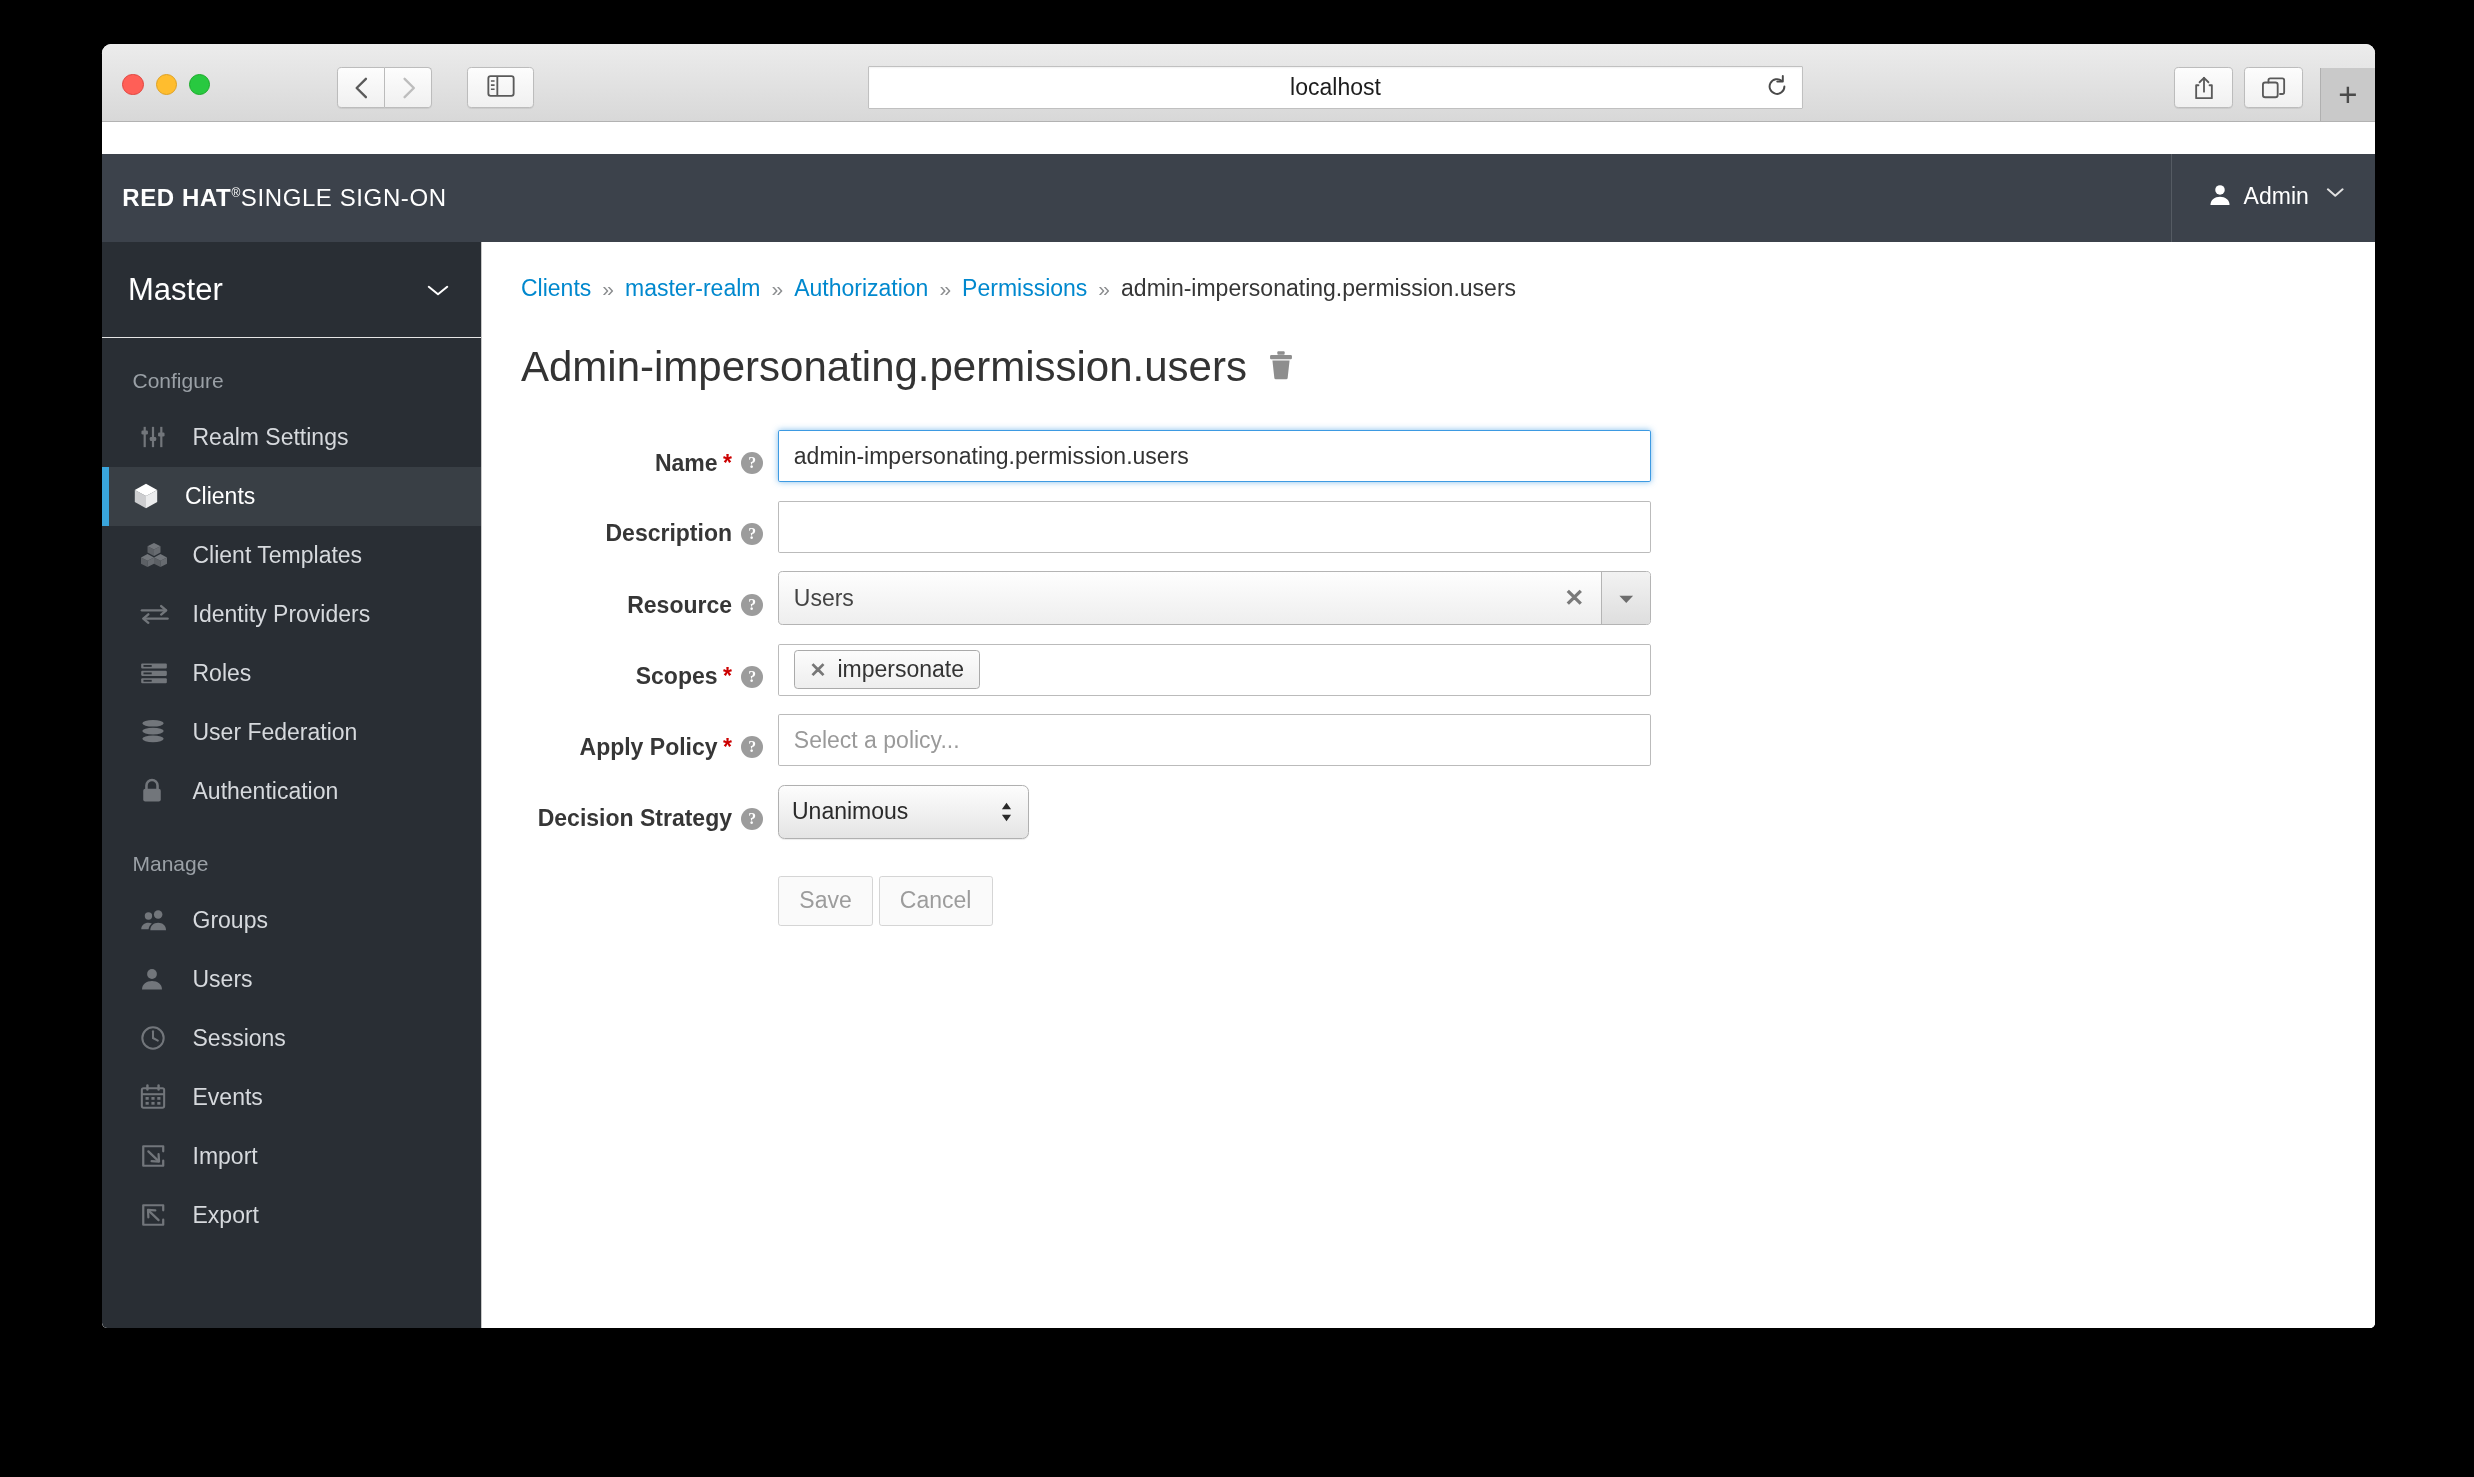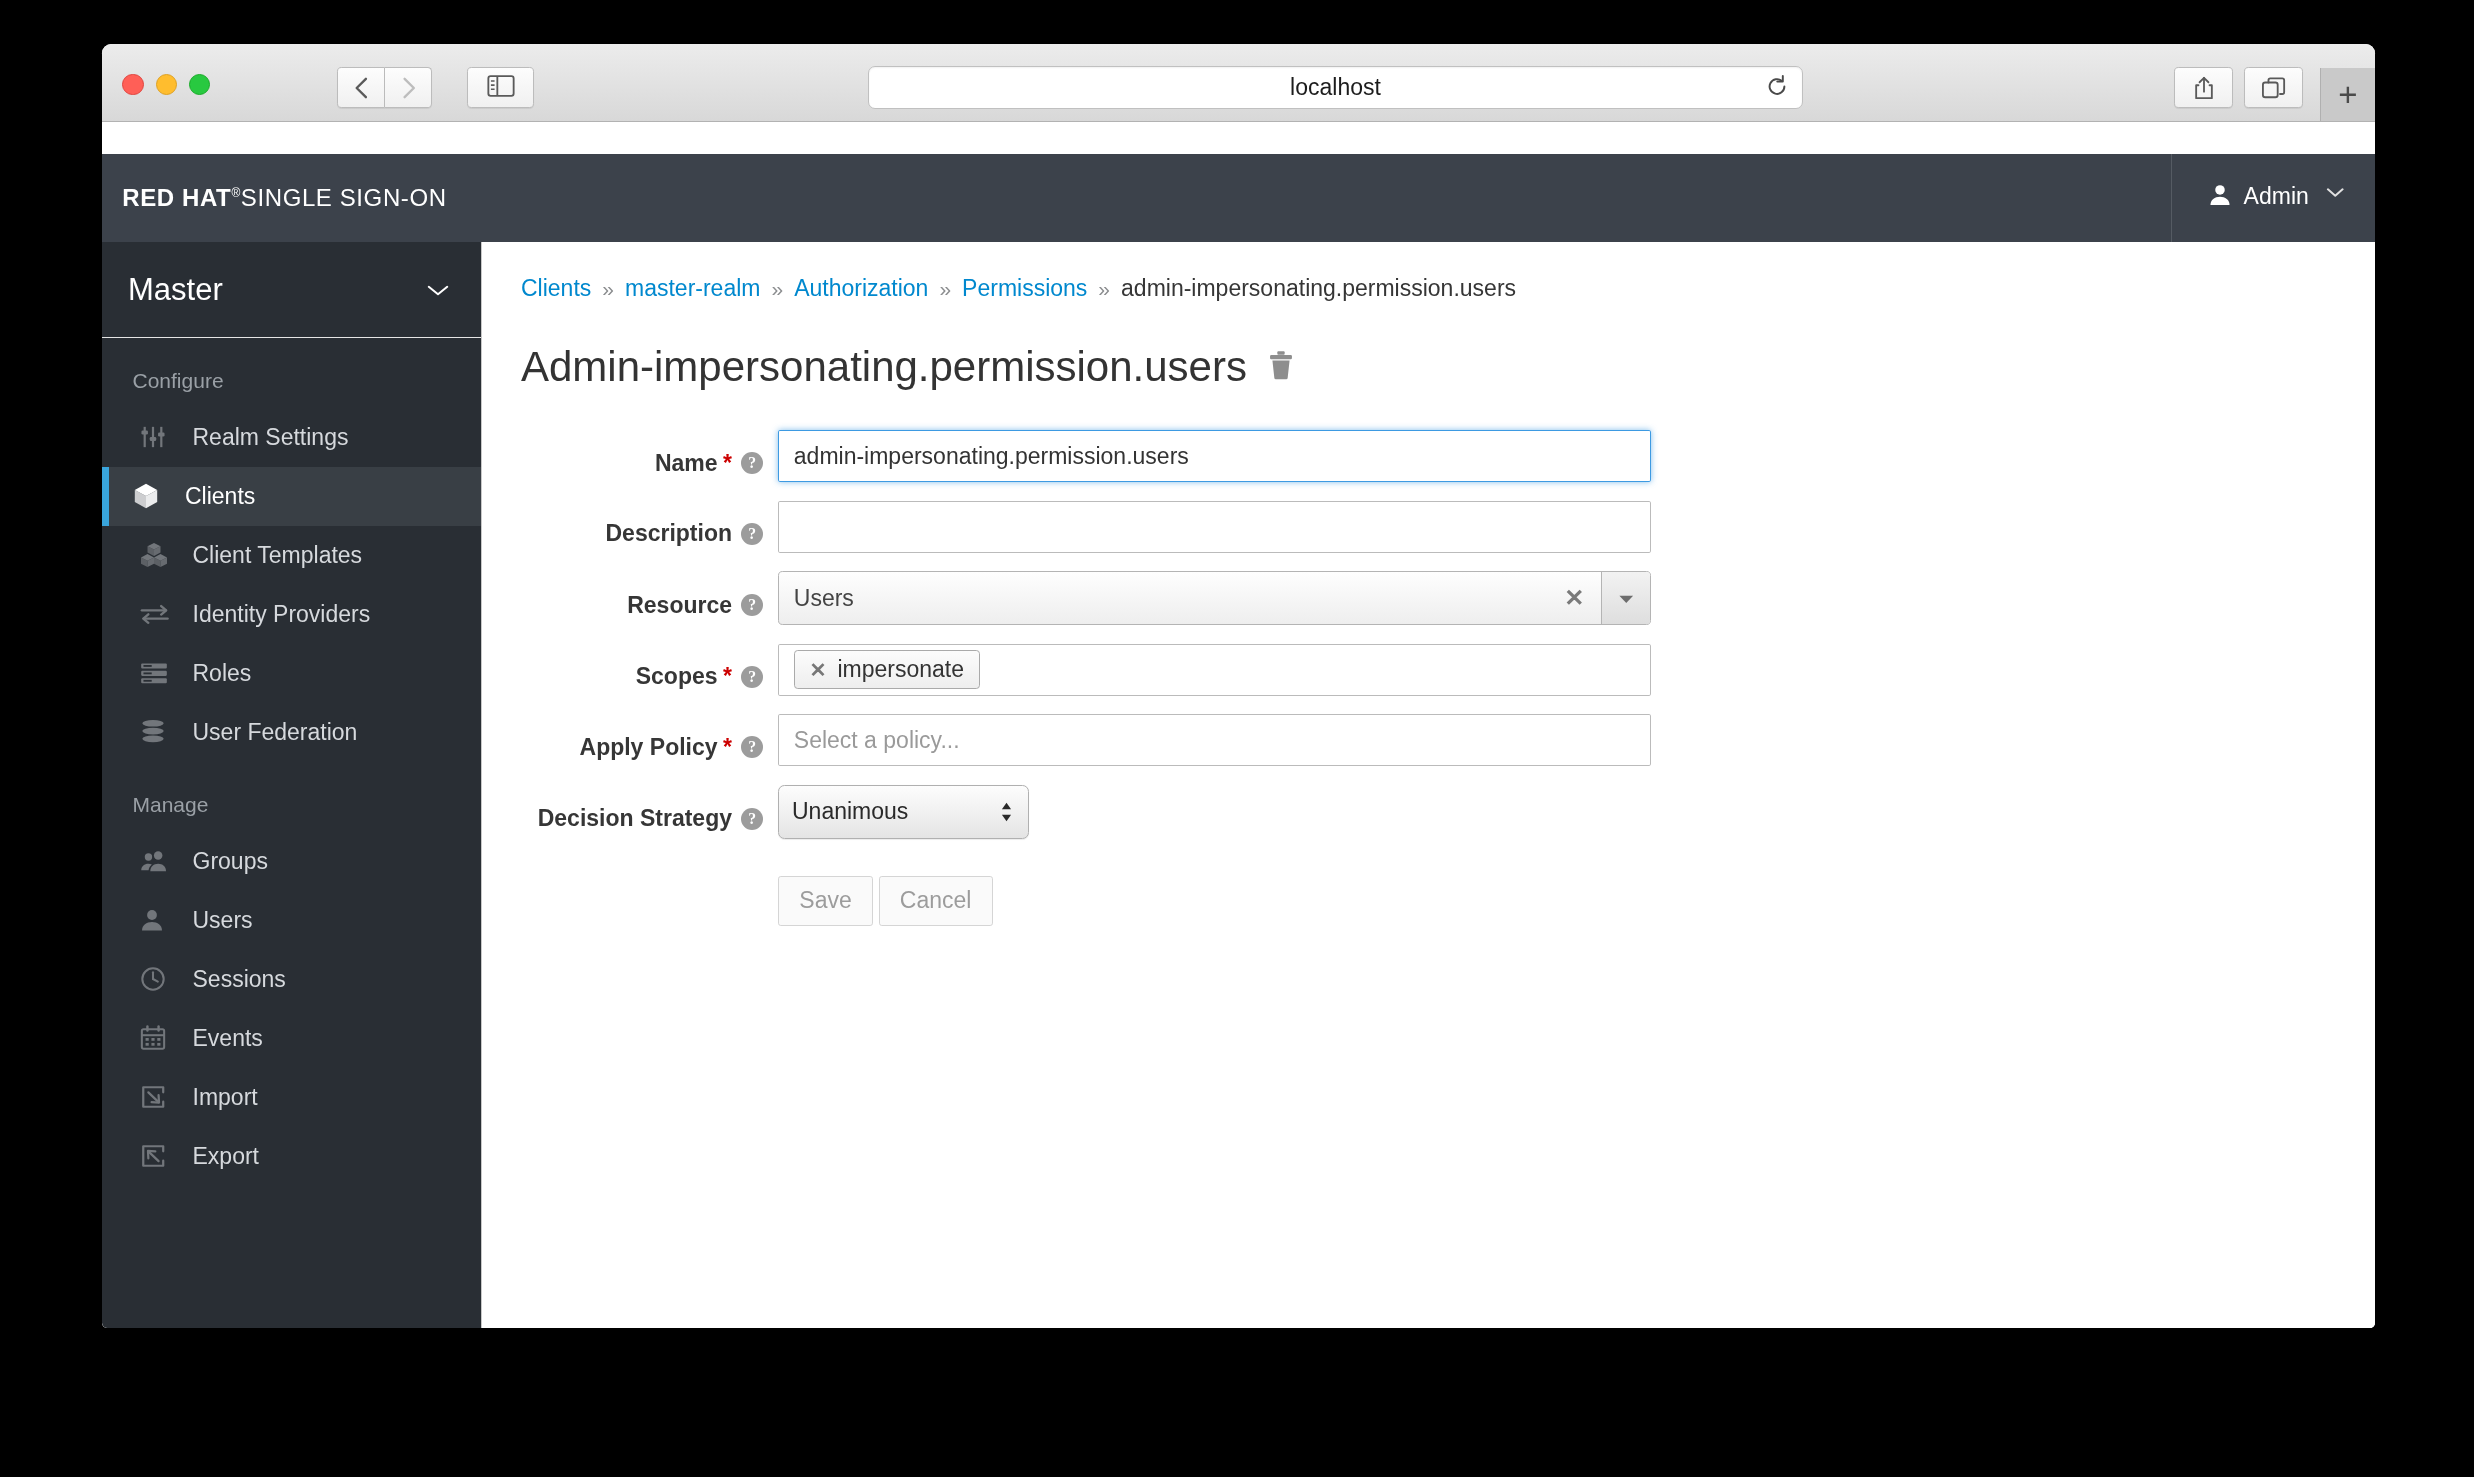--- a/index.html
+++ b/index.html
@@ -81,21 +81,21 @@
   }
 
   .address-bar {
     position: absolute;
     left: 766px;
     top: 22px;
     width: 933px;
     height: 41px;
     background: #fff;
     border: 0.9px solid #c0c0c0;
-    border-radius: 7px;
+    border-radius: 1px;
     display: flex;
     align-items: center;
     justify-content: center;
     box-shadow: inset 0 0.9px 1.8px rgba(0,0,0,0.06);
   }
   .address-text {
     font-size: 23px;
     color: #1c1c1c;
   }
   .reload-icon {
@@ -631,20 +631,29 @@
             <span class="nav-icon">
               <svg width="26" height="26" viewBox="0 0 28 28">
                 <ellipse cx="14" cy="4.6" rx="11.5" ry="3.6" fill="currentColor"></ellipse>
                 <ellipse cx="14" cy="13" rx="11.5" ry="3.6" fill="currentColor"></ellipse>
                 <ellipse cx="14" cy="21.4" rx="11.5" ry="3.6" fill="currentColor"></ellipse>
               </svg>
             </span>
             <span class="nav-label">User Federation</span>
           </div>
 
+          <div class="nav-item">
+            <span class="nav-icon">
+              <svg width="24" height="26" viewBox="0 0 26 28">
+                <path d="M7 12V8a6 6 0 0 1 12 0v4" fill="none" stroke="currentColor" stroke-width="2.8"></path>
+                <rect x="3.5" y="11.5" width="19" height="14" rx="2.2" fill="currentColor"></rect>
+              </svg>
+            </span>
+            <span class="nav-label">Authentication</span>
+          </div>
         </div>
 
         <div class="nav-section">
           <div class="nav-section-title">Manage</div>
 
           <div class="nav-item">
             <span class="nav-icon">
               <svg width="28" height="24" viewBox="0 0 30 26">
                 <circle cx="19.5" cy="7" r="4.6" fill="currentColor"></circle>
                 <path d="M11 24c0-5 3.8-8 8.5-8s8.5 3 8.5 8z" fill="currentColor"></path>

